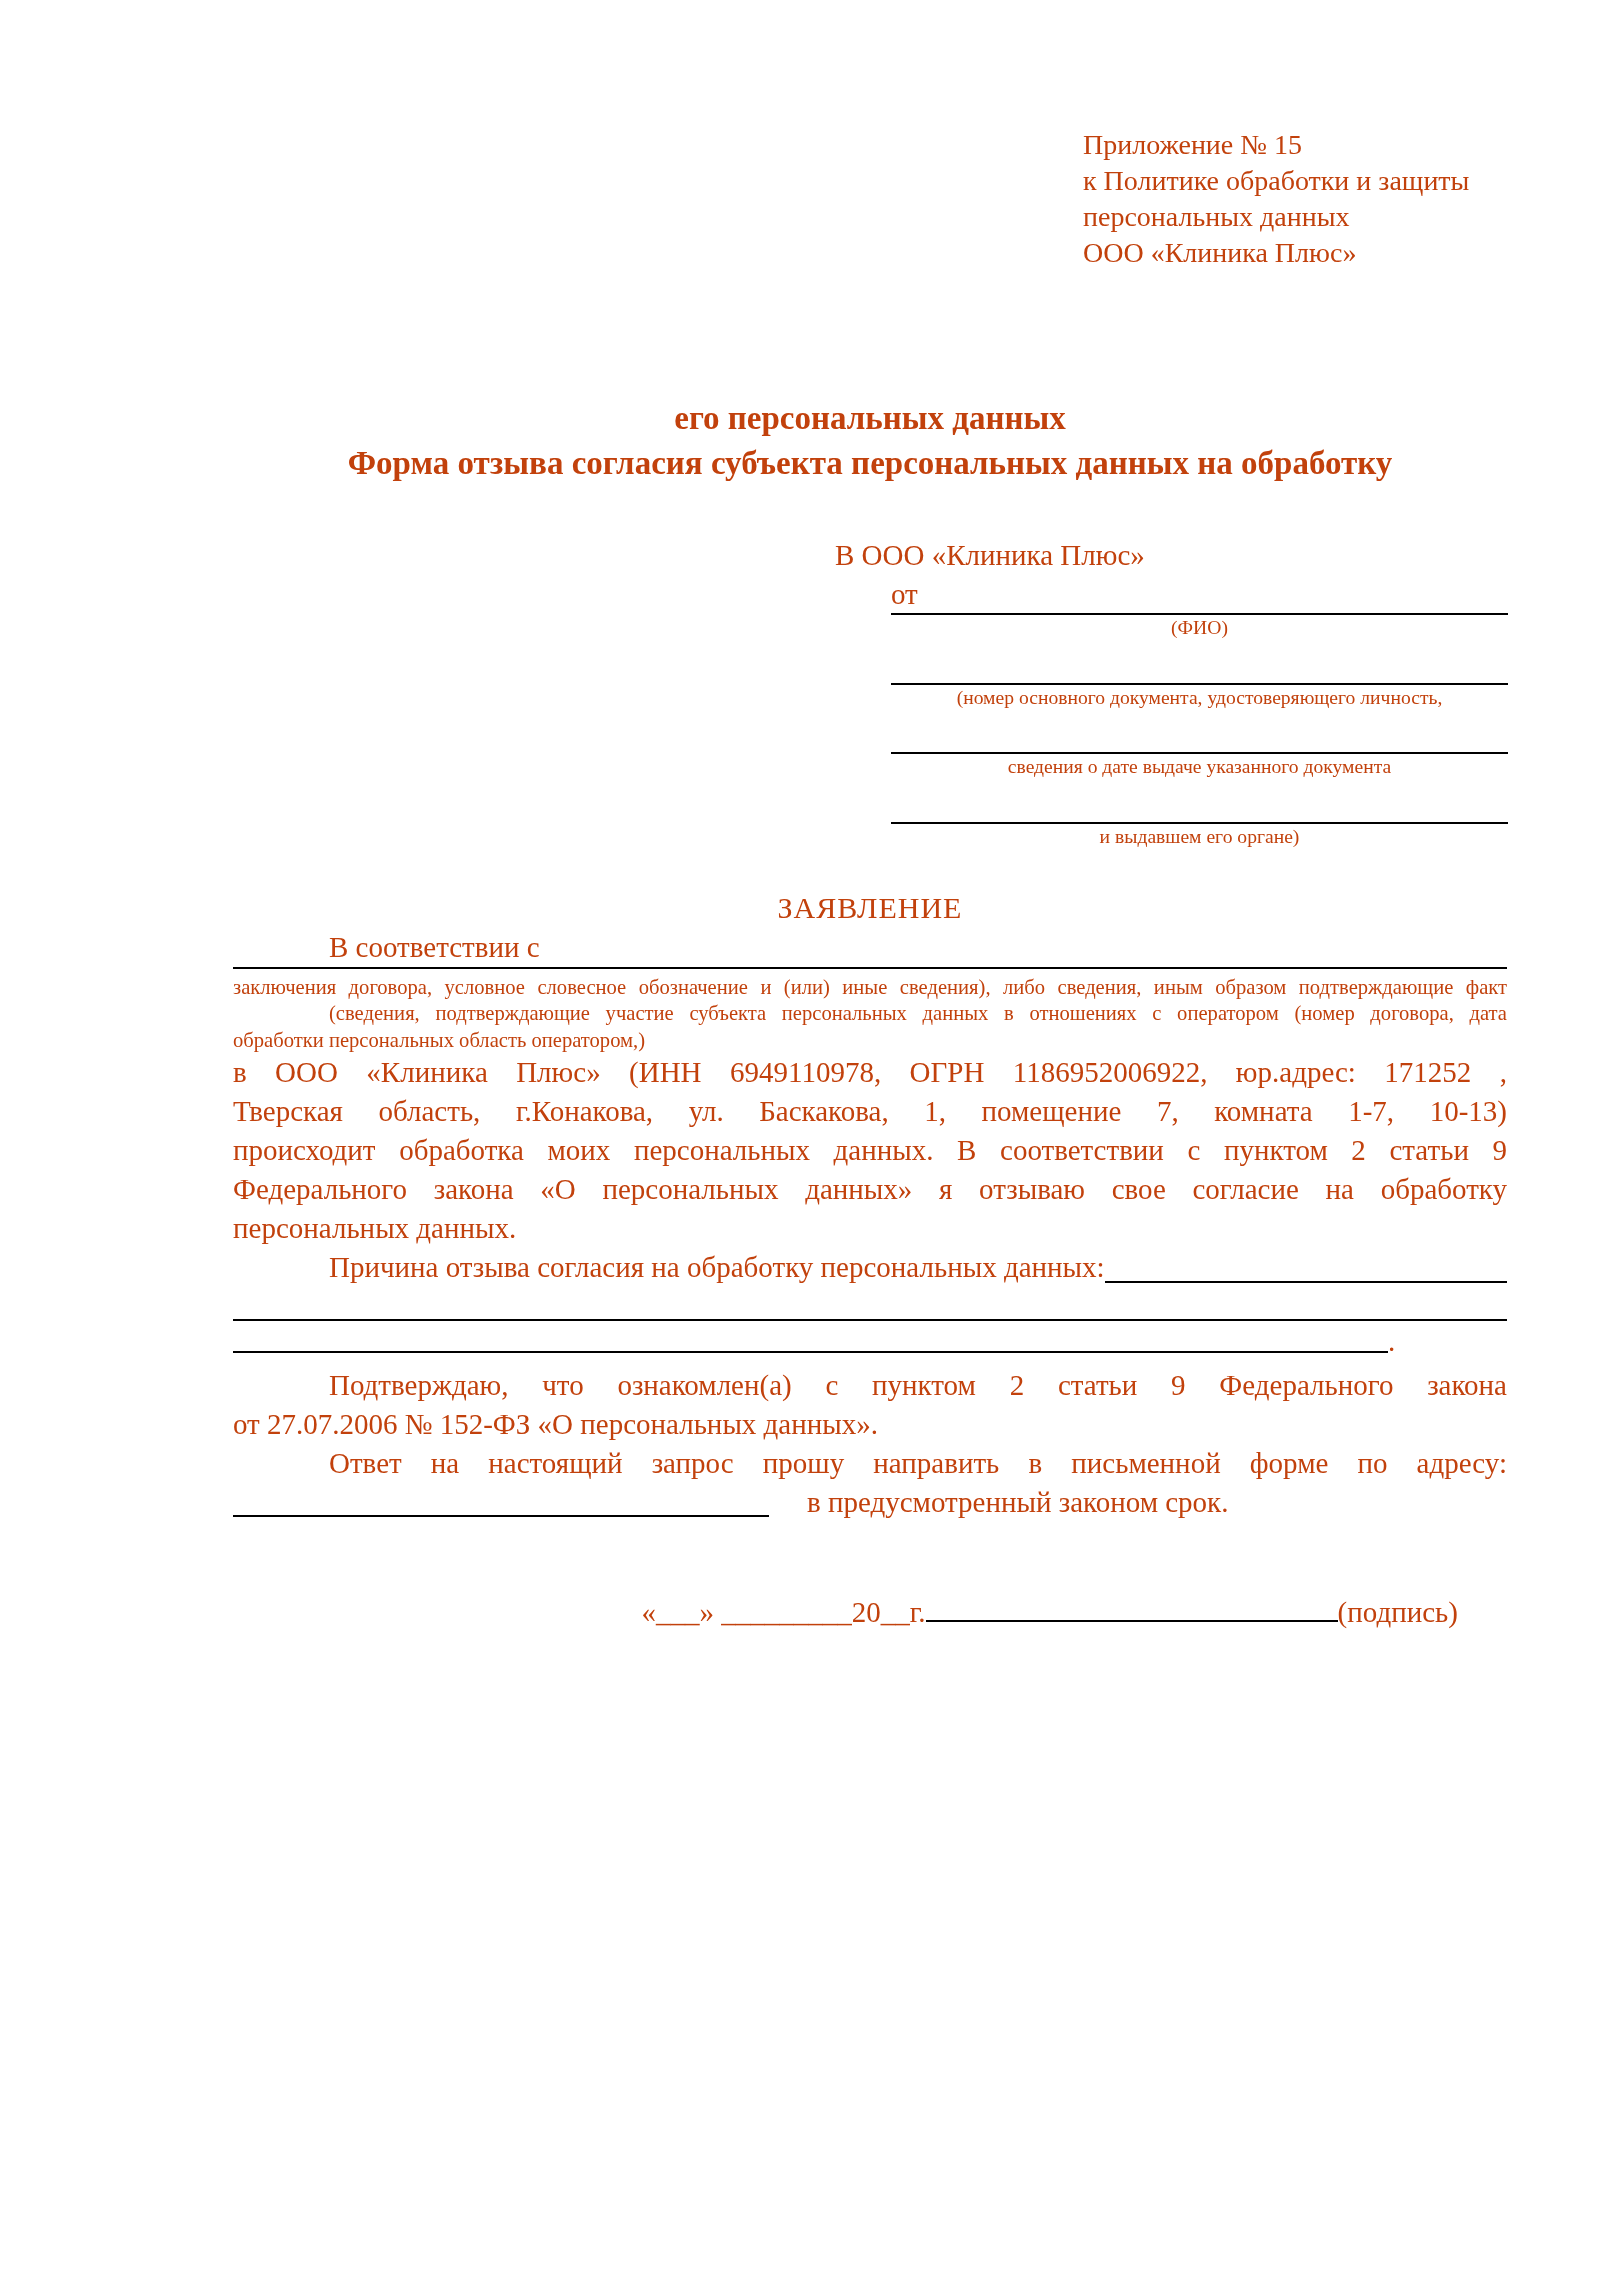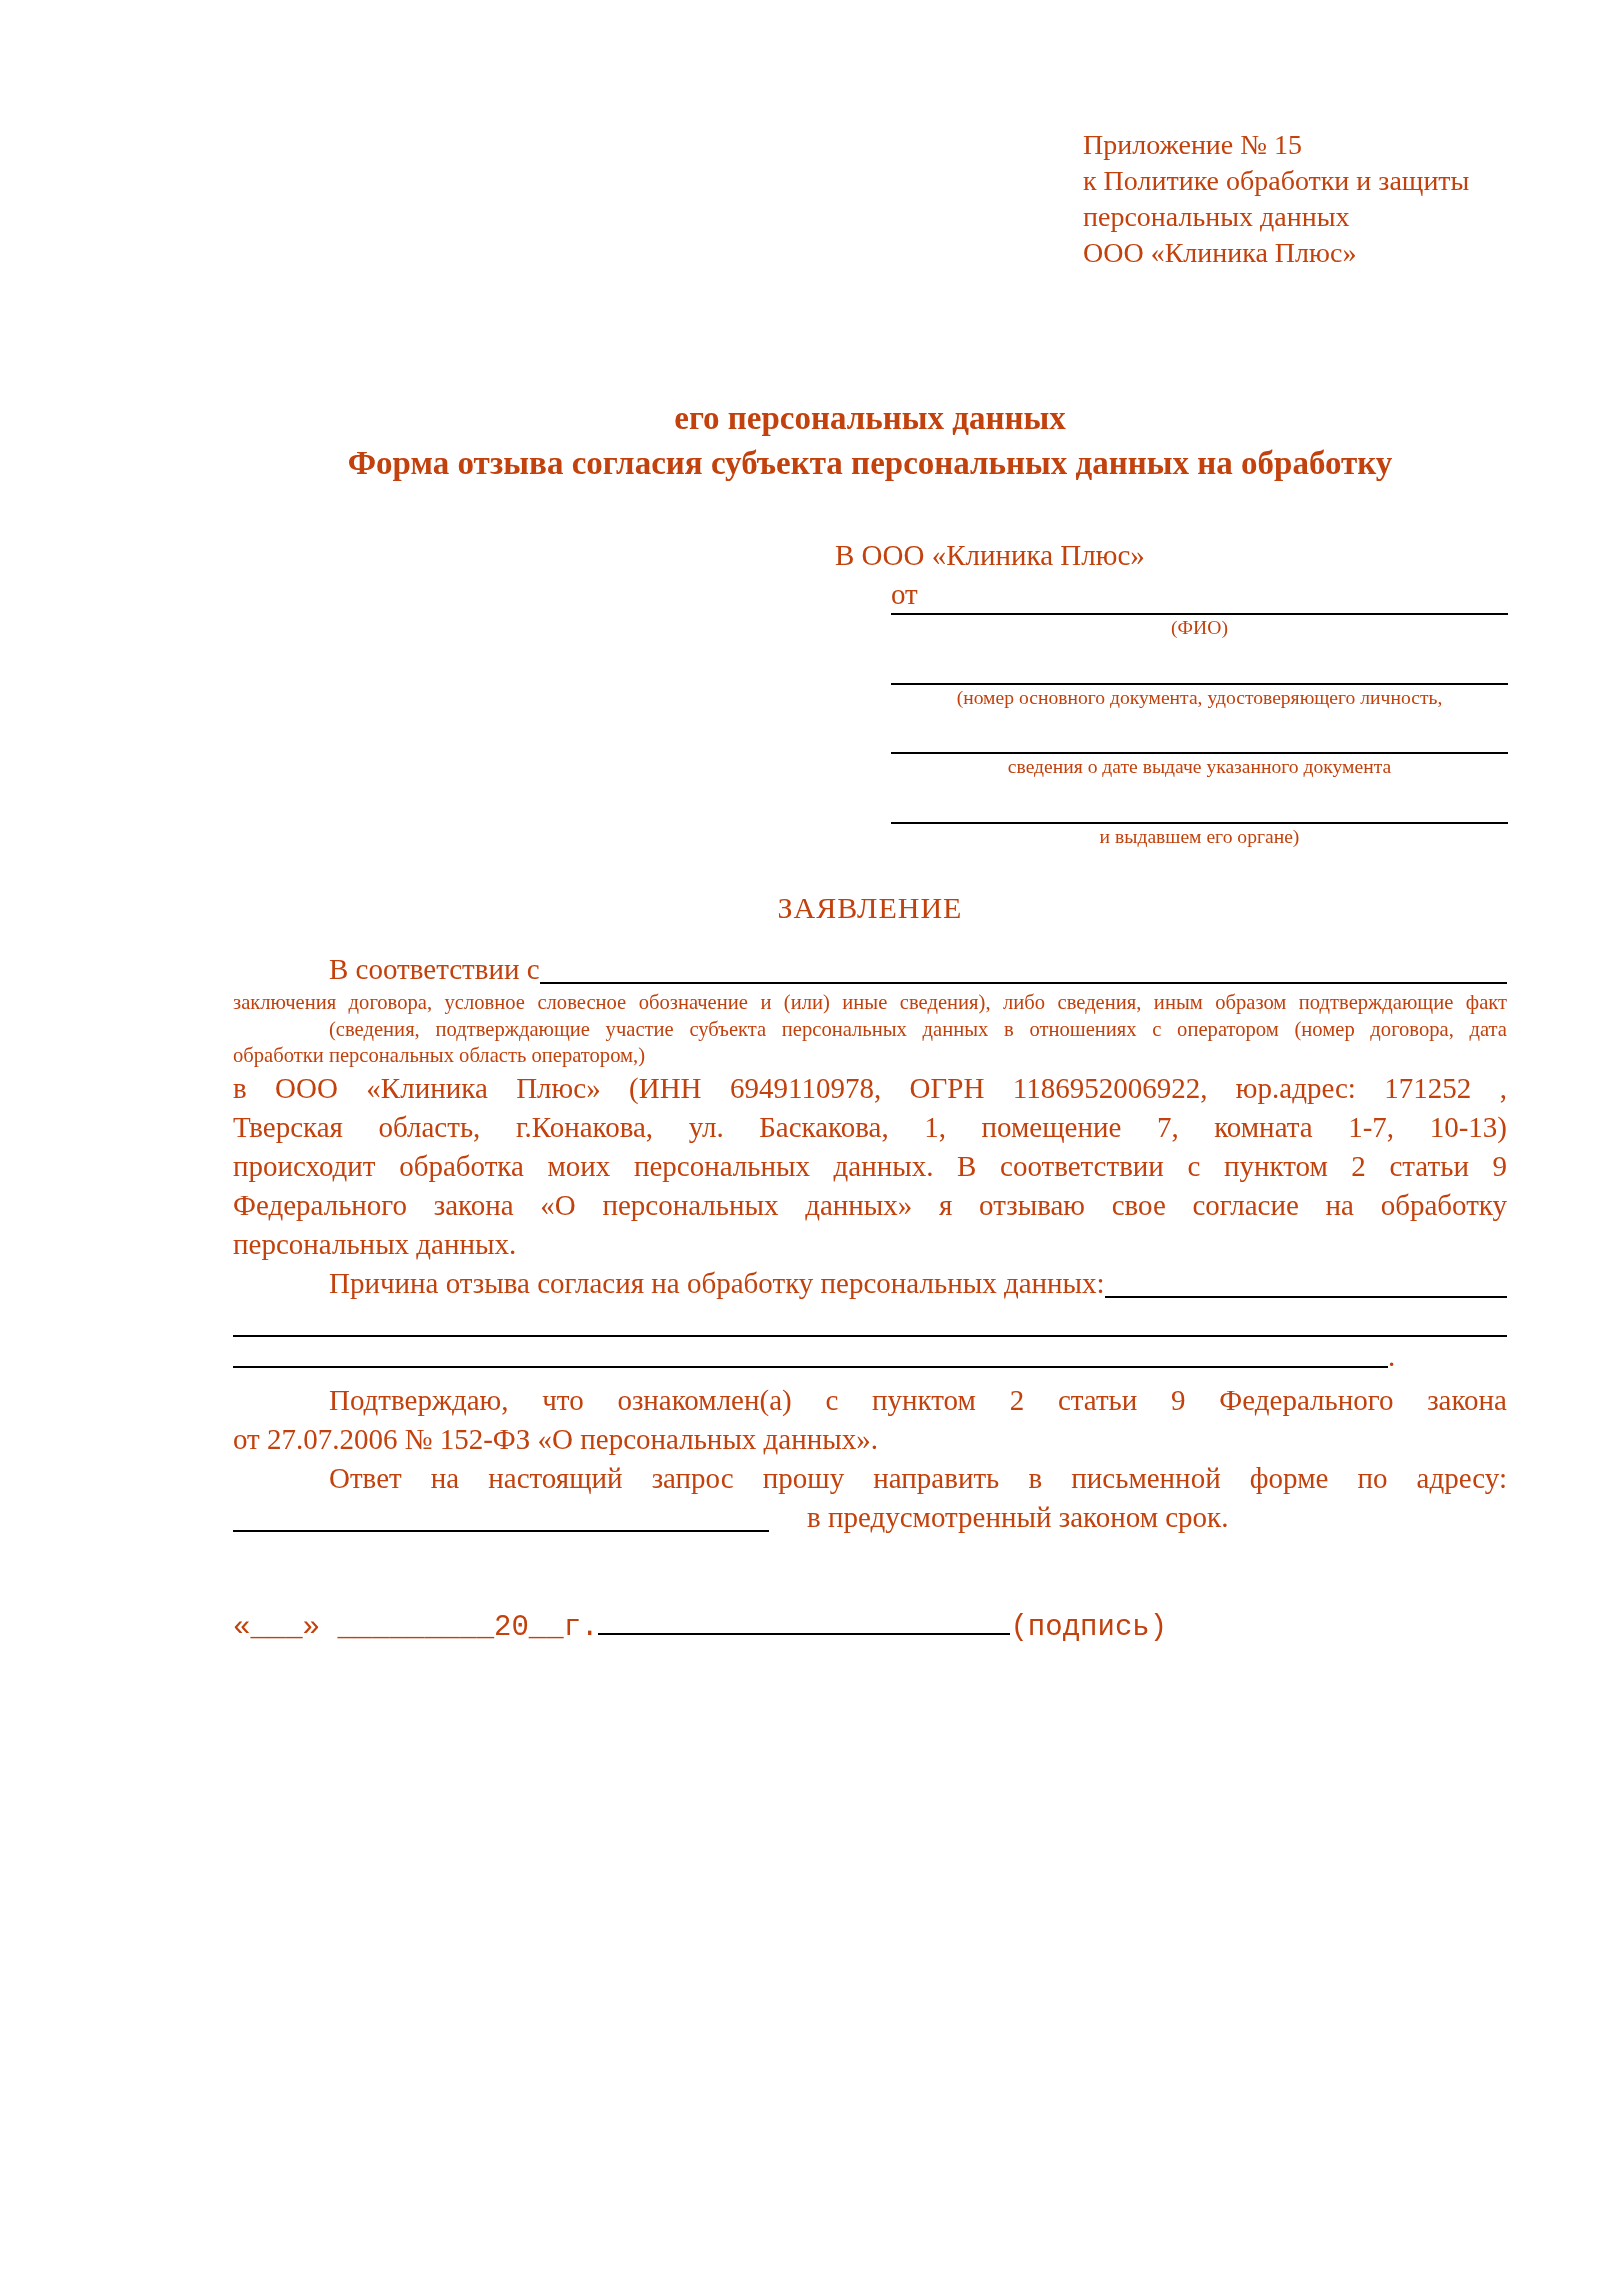--- a/index.html
+++ b/index.html
@@ -33,42 +33,42 @@
   .field:last-child { margin-bottom:0; }
   .field-rule { height:0; border-bottom:2.9px solid #000; }
   .field-caption { font-size:19.6px; line-height:25.5px; text-align:center; }
 
   
   .statement-heading { margin-top:39px; text-align:center; font-size:30px; line-height:39px; letter-spacing:1px; }
 
   .flex-line { display:flex; }
   .lead { white-space:nowrap; padding-left:96px; }
   .fill { flex:1 1 auto; border-bottom:2.9px solid #000; margin-bottom:4.9px; }
-  .accordance { margin-top:23px; }
+  .accordance { margin-top:1px;flex-direction:column; }
 
   .footnote { font-size:20.6px; line-height:26.5px; }
   .fn-just { text-align:justify; text-align-last:justify; }
   .fn-first { text-indent:96px; }
 
   .j-line { text-align:justify; text-align-last:justify; }
   .l-line { text-align:left; }
   .indent1 { text-indent:96px; }
 
   .blank-rule { margin-top:32px; height:0; border-bottom:2.9px solid #000; }
   .blank-row { display:flex; margin-top:3.9px; }
   .blank-fill { width:1155px; height:25.5px; border-bottom:2.9px solid #000; }
   .blank-period { font-size:29px; line-height:33px; }
 
   .confirm { margin-top:7.8px; }
 
   .reply-l2 { display:flex;gap:38px; }
   .reply-fill { width:536px; border-bottom:2.9px solid #000; margin-bottom:4.9px; }
   .reply-suffix { white-space:nowrap; }
 
-  .bottom-row { margin-top:71px; display:flex; justify-content:flex-start;font-family:Liberation Mono, monospace; }
+  .bottom-row { margin-top:71px; display:flex; justify-content:flex-end; }
   .sig-group { margin-right:49px; white-space:nowrap; }
   .sig-line { display:inline-block; width:412px; border-bottom:2.9px solid #000; }
 </style>
 </head>
 <body>
 
 <div class="page">
   <div class="content">
 
     <div class="appendix">

